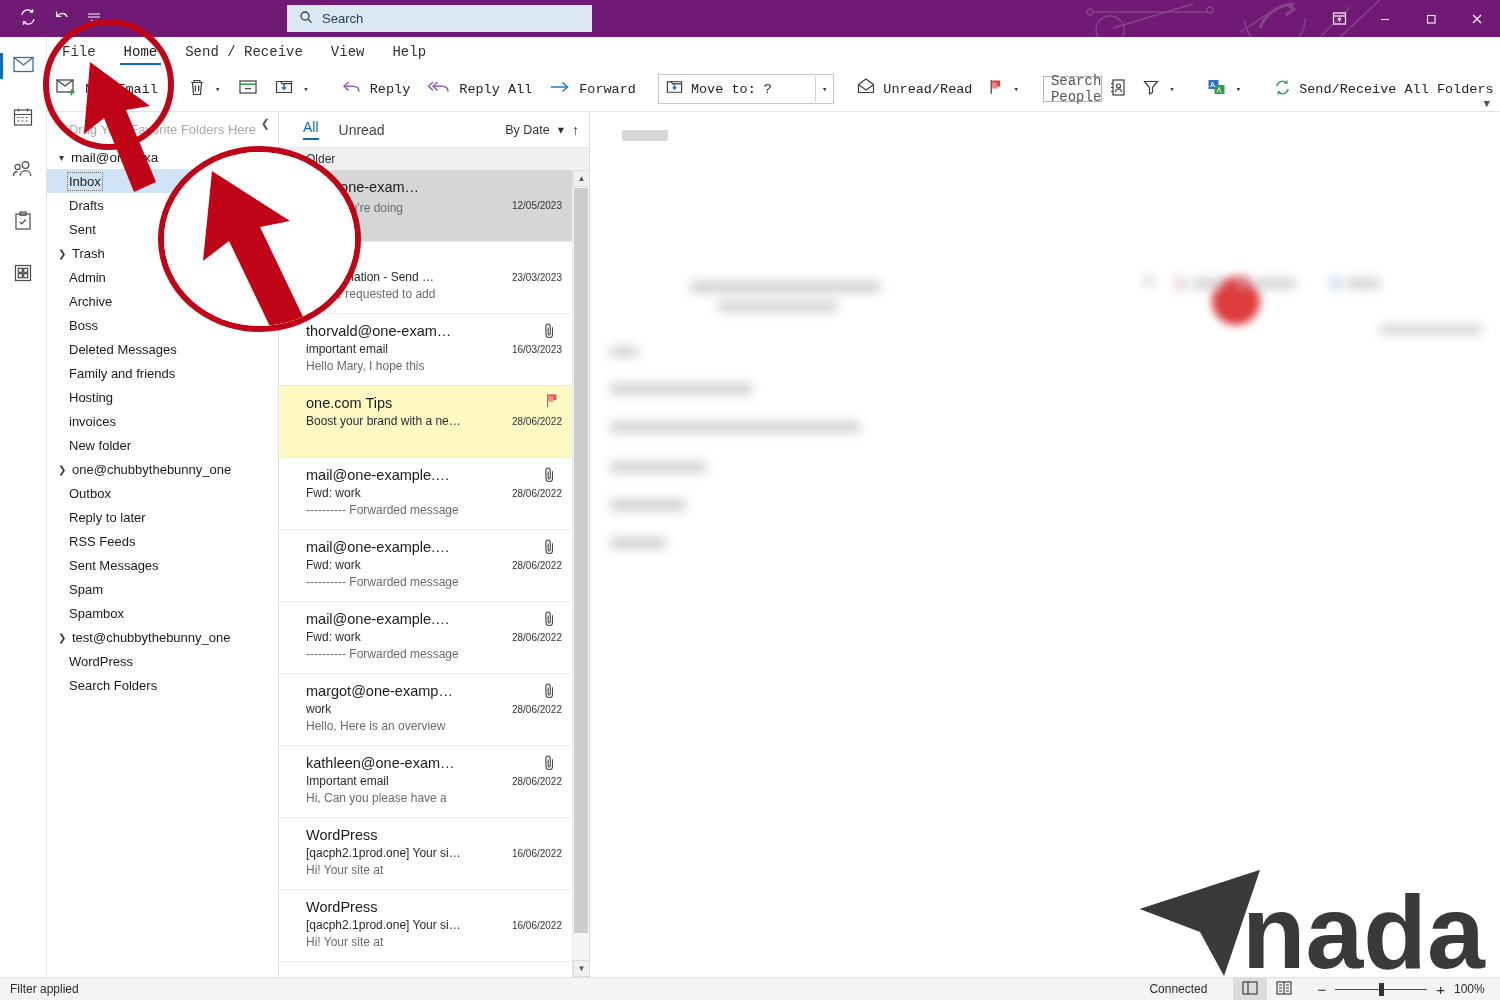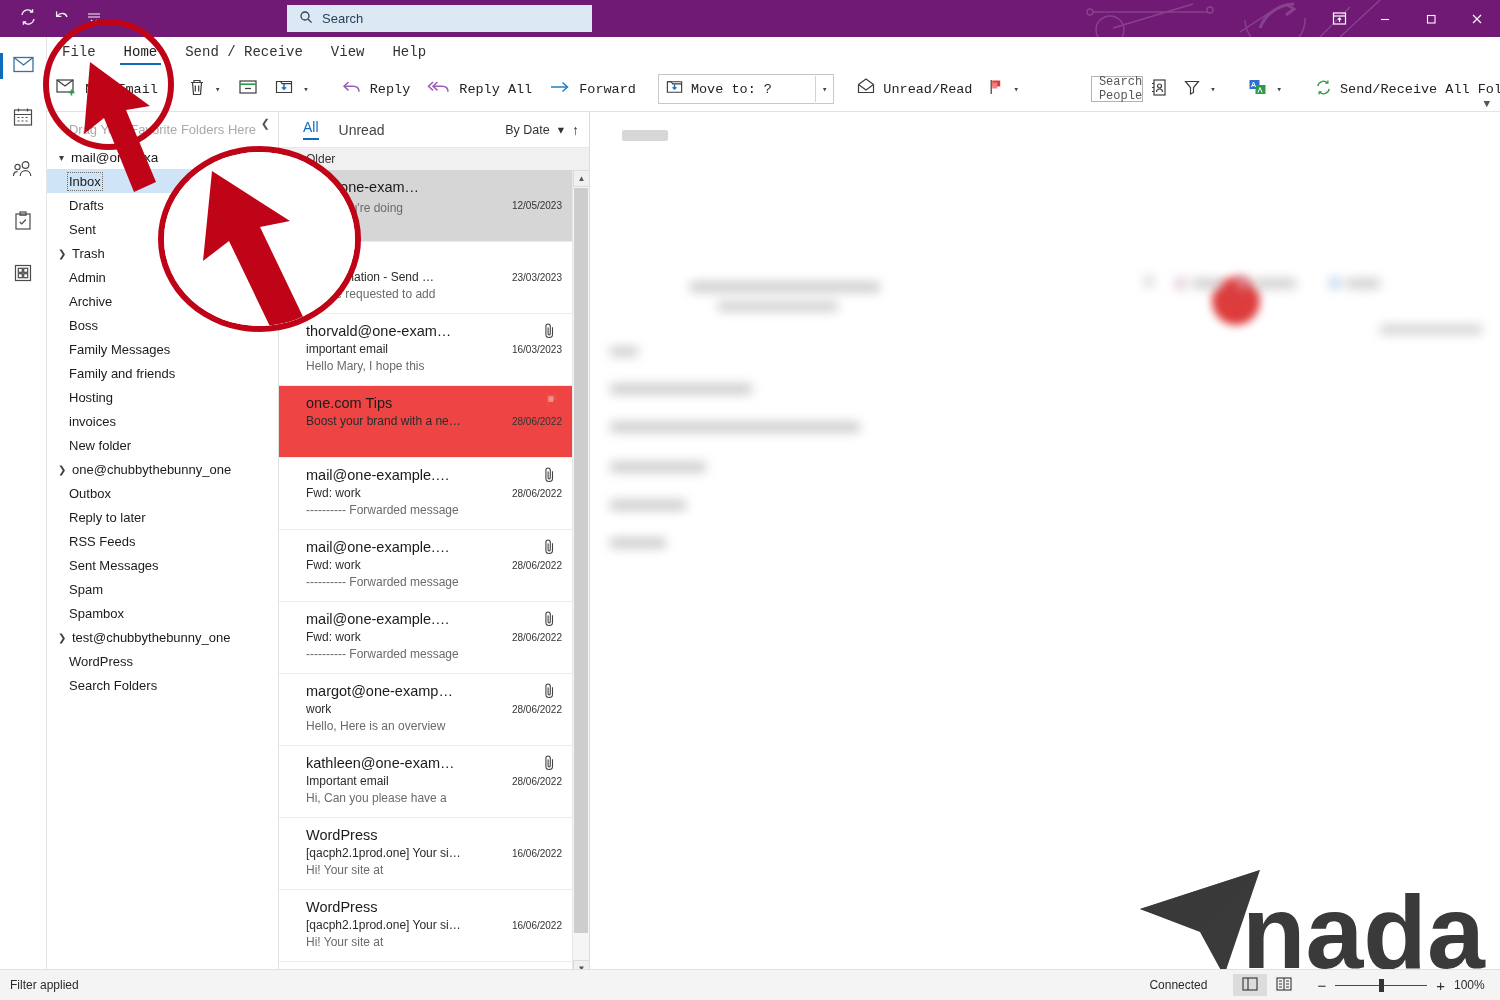--- a/index.html
+++ b/index.html
@@ -47,21 +47,21 @@
     display:flex; align-items:center; gap:0px;
   }
   .ritem {
     display:flex; align-items:center; gap:7px; height:34px; padding:0 8px; white-space:nowrap;
     font-size:13.5px; color:#232323;
   }
   .rsep { width:1px; height:26px; background:#d8d8d8; margin:0 7px; }
   .caret { font-size:9px; color:#444; padding:0 2px; }
   .searchpeople {
     width:118px; height:26px; border:1px solid #b4b4b4; background:#fff;
-    font-size:12px; color:#555; display:flex; align-items:center; padding-left:7px;margin-left:48px;
+    font-size:14px; color:#555; display:flex; align-items:center; padding-left:7px;
   }
   .rcollapse { position:absolute; right:10px; bottom:1px; font-size:11px; color:#555; }
   .rdots { font-size:18px; letter-spacing:1px; color:#333; }
 
   
   .rail {
     position:absolute; left:0; top:37px; width:47px; bottom:23px;
     background:#ffffff; border-right:1px solid #e6e6e6;
     display:flex; flex-direction:column; align-items:center; padding-top:12px; gap:18px;
   }
@@ -104,21 +104,21 @@
   }
   .mtab { color:#444; }
   .mtab.active { color:#0f6cbd; border-bottom:2px solid #0f6cbd; padding-bottom:3px; }
   .msort { margin-left:auto; display:flex; align-items:center; gap:8px; font-size:12.5px; color:#333; }
   .mgroup { height:22px; background:#f0f0f0; font-size:12px; color:#333; display:flex; align-items:center; padding-left:27px; }
   .mrows { position:absolute; left:0; top:58px; right:17px; bottom:0; }
   .mrow {
     position:relative; height:72px; border-bottom:1px solid #ececec; padding:9px 10px 0 27px;
   }
   .mrow.sel { background:#d6d6d6; }
-  .mrow.flagged { background:#ef4444; }
+  .mrow.flagged { background:#fef9c3; }
   .m-from { font-size:14.5px; color:#1b1b1b; white-space:nowrap; overflow:hidden; text-overflow:ellipsis; width:175px; }
   .m-subj { font-size:12px; color:#2b2b2b; margin-top:3px; white-space:nowrap; overflow:hidden; width:185px; }
   .m-prev { font-size:12px; color:#6a6a6a; margin-top:3px; white-space:nowrap; overflow:hidden; width:190px; }
   .m-date { position:absolute; right:10px; top:30px; font-size:10px; color:#333; }
   .m-clip { position:absolute; right:16px; top:9px; font-size:14px; color:#444; }
   .m-flag { position:absolute; right:12px; top:6px; }
   .mscroll {
     position:absolute; right:0; top:58px; width:17px; bottom:0; background:#f5f5f5; border-left:1px solid #e6e6e6;
   }
   .sc-btn { width:17px; height:17px; display:flex; align-items:center; justify-content:center; background:#f0f0f0; font-size:8px; color:#555; border:1px solid #dcdcdc; }
@@ -129,21 +129,21 @@
     position:absolute; left:590px; top:112px; right:0; bottom:23px; background:#ffffff;
   }
   .rp-blur { filter: blur(5.2px); }
   .rp-tiny { position:absolute; left:32px; top:18px; width:46px; height:11px; background:#d7d7d7; border-radius:2px; }
   .rp-avatar { position:absolute; left:622px; top:165px; width:48px; height:48px; border-radius:50%; background:#dd3c3c; filter:blur(4px); }
   .rp-line { position:absolute; background:#c9c9c9; border-radius:2px; }
   .rp-chip { position:absolute; height:10px; border-radius:2px; }
 
   
   .status {
-    position:absolute; left:0; bottom:0; width:1500px; height:31px;
+    position:absolute; left:0; bottom:0; width:1500px; height:23px;
     background:#f4f4f4; border-top:1px solid #e0e0e0; display:flex; align-items:center;
     font-size:12px; color:#2b2b2b;
   }
   .st-left { margin-left:10px; }
   .st-right { margin-left:auto; display:flex; align-items:center; gap:0px; margin-right:12px; }
   .st-conn { margin-right:26px; }
   .st-vbtn { width:34px; height:22px; display:flex; align-items:center; justify-content:center; }
   .st-vbtn.active { background:#dcdcdc; }
   .zoom-wrap { display:flex; align-items:center; gap:9px; margin-left:16px; }
   .zoom-track { position:relative; width:92px; height:1px; background:#4a4a4a; }
@@ -499,21 +499,21 @@
         <div class="frow child">
           <span class="lbl">Admin</span>
         </div>
         <div class="frow child">
           <span class="lbl">Archive</span>
         </div>
         <div class="frow child">
           <span class="lbl">Boss</span>
         </div>
         <div class="frow child">
-          <span class="lbl">Family Messages</span>
+          <span class="lbl">Deleted Messages</span>
         </div>
         <div class="frow child">
           <span class="lbl">Family and friends</span>
         </div>
         <div class="frow child">
           <span class="lbl">Hosting</span>
         </div>
         <div class="frow child">
           <span class="lbl">invoices</span>
         </div>

